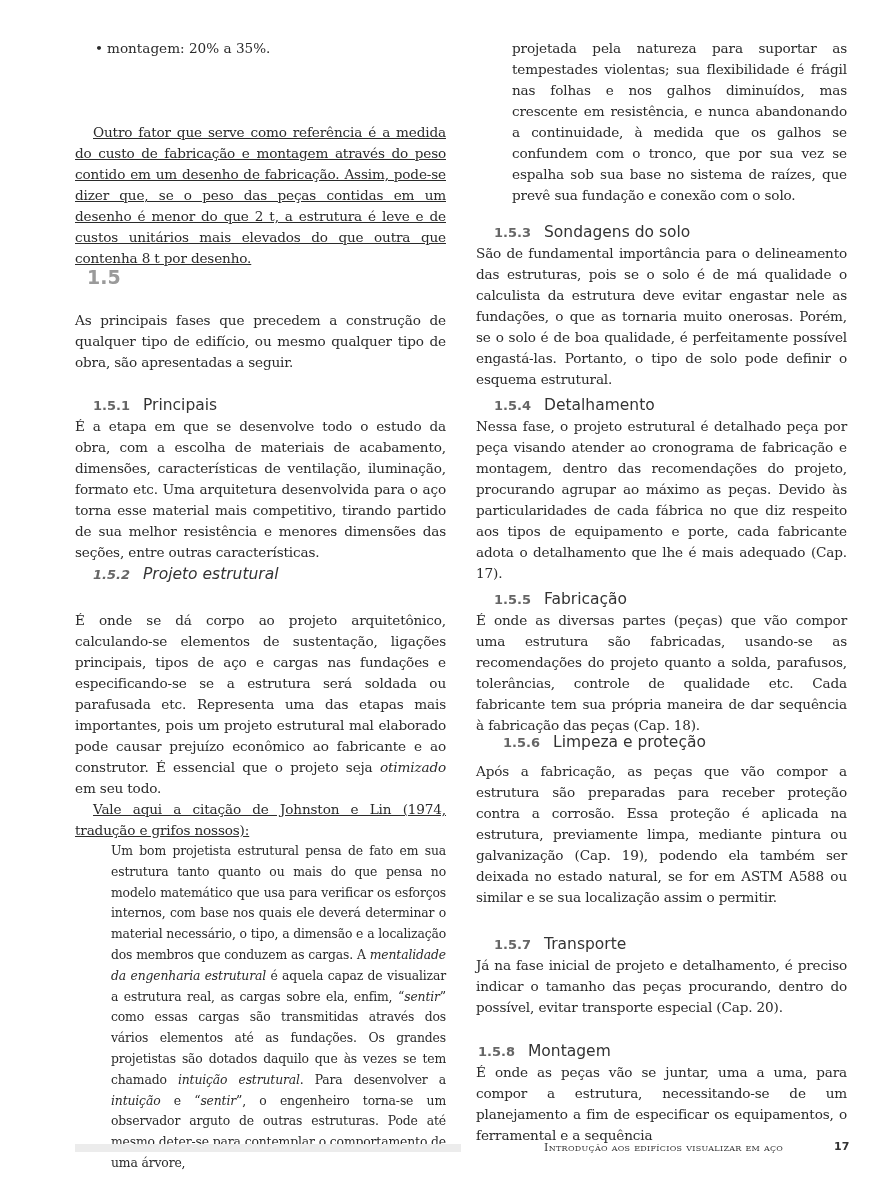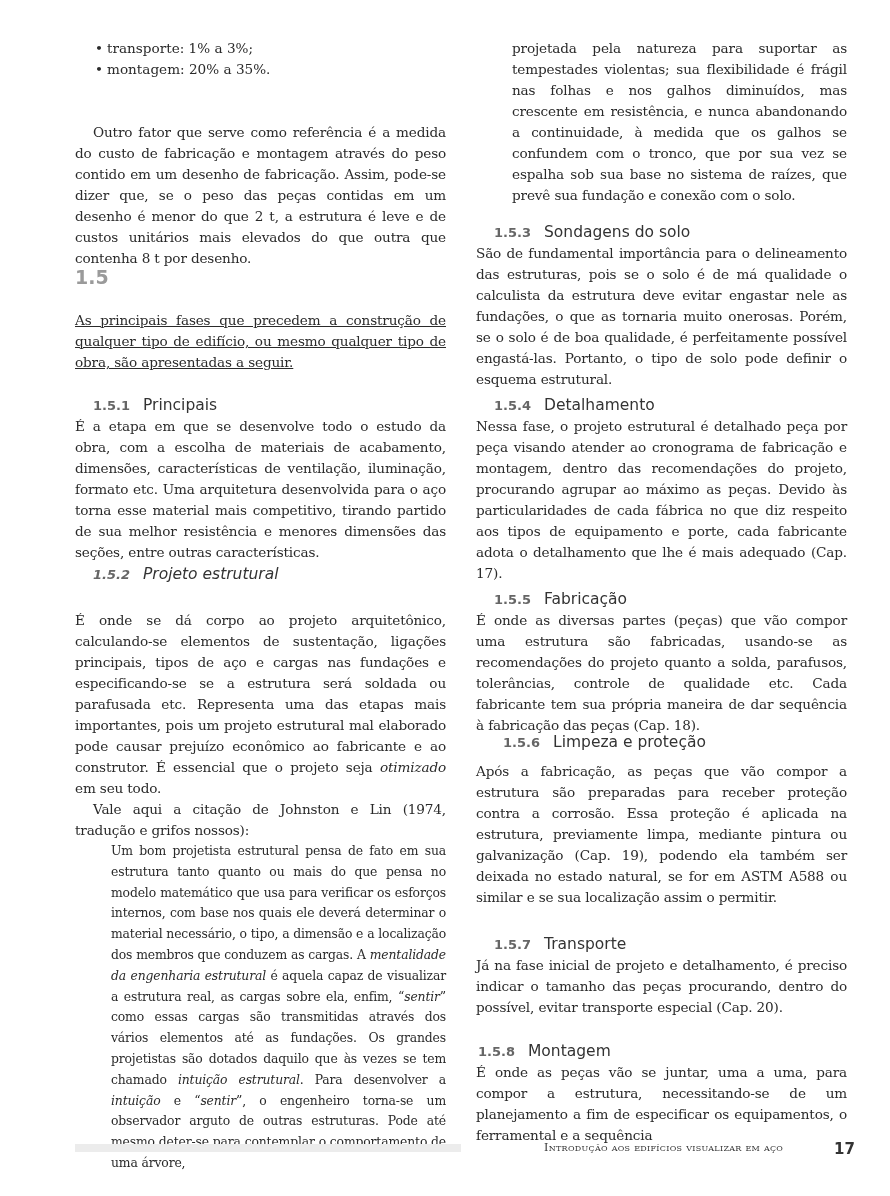--- a/index.html
+++ b/index.html
@@ -3,64 +3,63 @@
 <meta charset="utf-8">
 <style>
   html, body { margin: 0; padding: 0; background: #ffffff; }
   body { width: 890px; height: 1196px; position: relative; overflow: hidden;
          font-family: "DejaVu Serif", "Liberation Serif", serif; color: #2a2a2a; }
   .col { position: absolute; top: 0; }
   .col-left { left: 75px; width: 371px; }
   .col-right { left: 476px; width: 371px; }
 
   p { margin: 0; font-size: 13.6px; line-height: 21px; text-align: justify; letter-spacing: -0.15px; }
-  .indent { text-indent: 18px; }
+  .indent { text-indent: 18px; text-decoration: underline; }
   .quote p { font-size: 12.4px; line-height: 20.8px; letter-spacing: -0.15px; }
 
   ul.bullets { list-style: none; margin: 0; padding: 0; position: absolute; top: 38px; left: 20px; }
   ul.bullets li { font-size: 13.6px; line-height: 21px; position: relative; padding-left: 12px; }
   ul.bullets li::before { content: "•"; position: absolute; left: 0; }
 
   .h2 { position: absolute; font-family: "DejaVu Sans", sans-serif; font-weight: 300; color: #333; }
-  .h2 .num { position: absolute; left: 0; top: 0; font-weight: bold; color: #9a9a9a; font-size: 19px; }
+  .h2 .num { position: absolute; left: 12px; top: 0; font-weight: bold; color: #9a9a9a; font-size: 19px; }
   .h2 .title { display: block; margin-left: 52px; font-size: 17.5px; line-height: 20px; color: #333; }
 
   .h3 { position: absolute; font-family: "DejaVu Sans", sans-serif; color: #333; }
   .h3 .num { font-weight: bold; color: #666; font-size: 13px; display: inline-block; width: 50px; }
   .h3 .title { font-size: 15.5px; }
 
   .block { position: absolute; left: 0; width: 371px; }
 
   .quote { position: absolute; left: 36px; width: 335px; }
   .quote-r { position: absolute; left: 36px; width: 335px; }
 
   .footer-bar { position: absolute; left: 75px; top: 1144px; width: 386px; height: 8px; background: #ececec; }
   .footer-title { position: absolute; left: 544px; top: 1141px; font-size: 11px; font-variant: small-caps;
                   letter-spacing: 0.3px; color: #333; }
-  .footer-page { position: absolute; left: 834px; top: 1140px; font-size: 15px; font-weight: bold; color: #333; font-family: "DejaVu Sans", sans-serif; text-align: center; }
+  .footer-page { position: absolute; left: 834px; top: 1140px; font-size: 11px; font-weight: bold; color: #333; font-family: "DejaVu Sans", sans-serif; text-align: center; }
   em { font-style: italic; }
 </style>
 </head>
 <body>
 
 <div class="col col-left">
 
   <ul class="bullets">
-    <li>transporte: 1% a 3%;</li>
     <li>montagem: 20% a 35%.</li>
   </ul>
 
   <div class="block" style="top:122px;">
     <p class="indent">Outro fator que serve como referência é a medida do custo de fabricação e montagem através do peso contido em um desenho de fabricação. Assim, pode-se dizer que, se o peso das peças contidas em um desenho é menor do que 2 t, a estrutura é leve e de custos unitários mais elevados do que outra que contenha 8 t por desenho.</p>
   </div>
 
   <div class="h2" style="top:266px; left:0; width:371px;">
     <span class="num">1.5</span>
   </div>
-  <div class="block" style="top:310px;text-decoration:underline;">
+  <div class="block" style="top:310px;">
     <p>As principais fases que precedem a construção de qualquer tipo de edifício, ou mesmo qualquer tipo de obra, são apresentadas a seguir.</p>
   </div>
 
   <div class="h3" style="top:395px; left:18px;">
     <span class="num">1.5.1</span><span class="title">Principais</span>
   </div>
   <div class="block" style="top:416px;">
     <p>É a etapa em que se desenvolve todo o estudo da obra, com a escolha de materiais de acabamento, dimensões, características de ventilação, iluminação, formato etc. Uma arquitetura desenvolvida para o aço torna esse material mais competitivo, tirando partido de sua melhor resistência e menores dimensões das seções, entre outras características.</p>
   </div>
 

